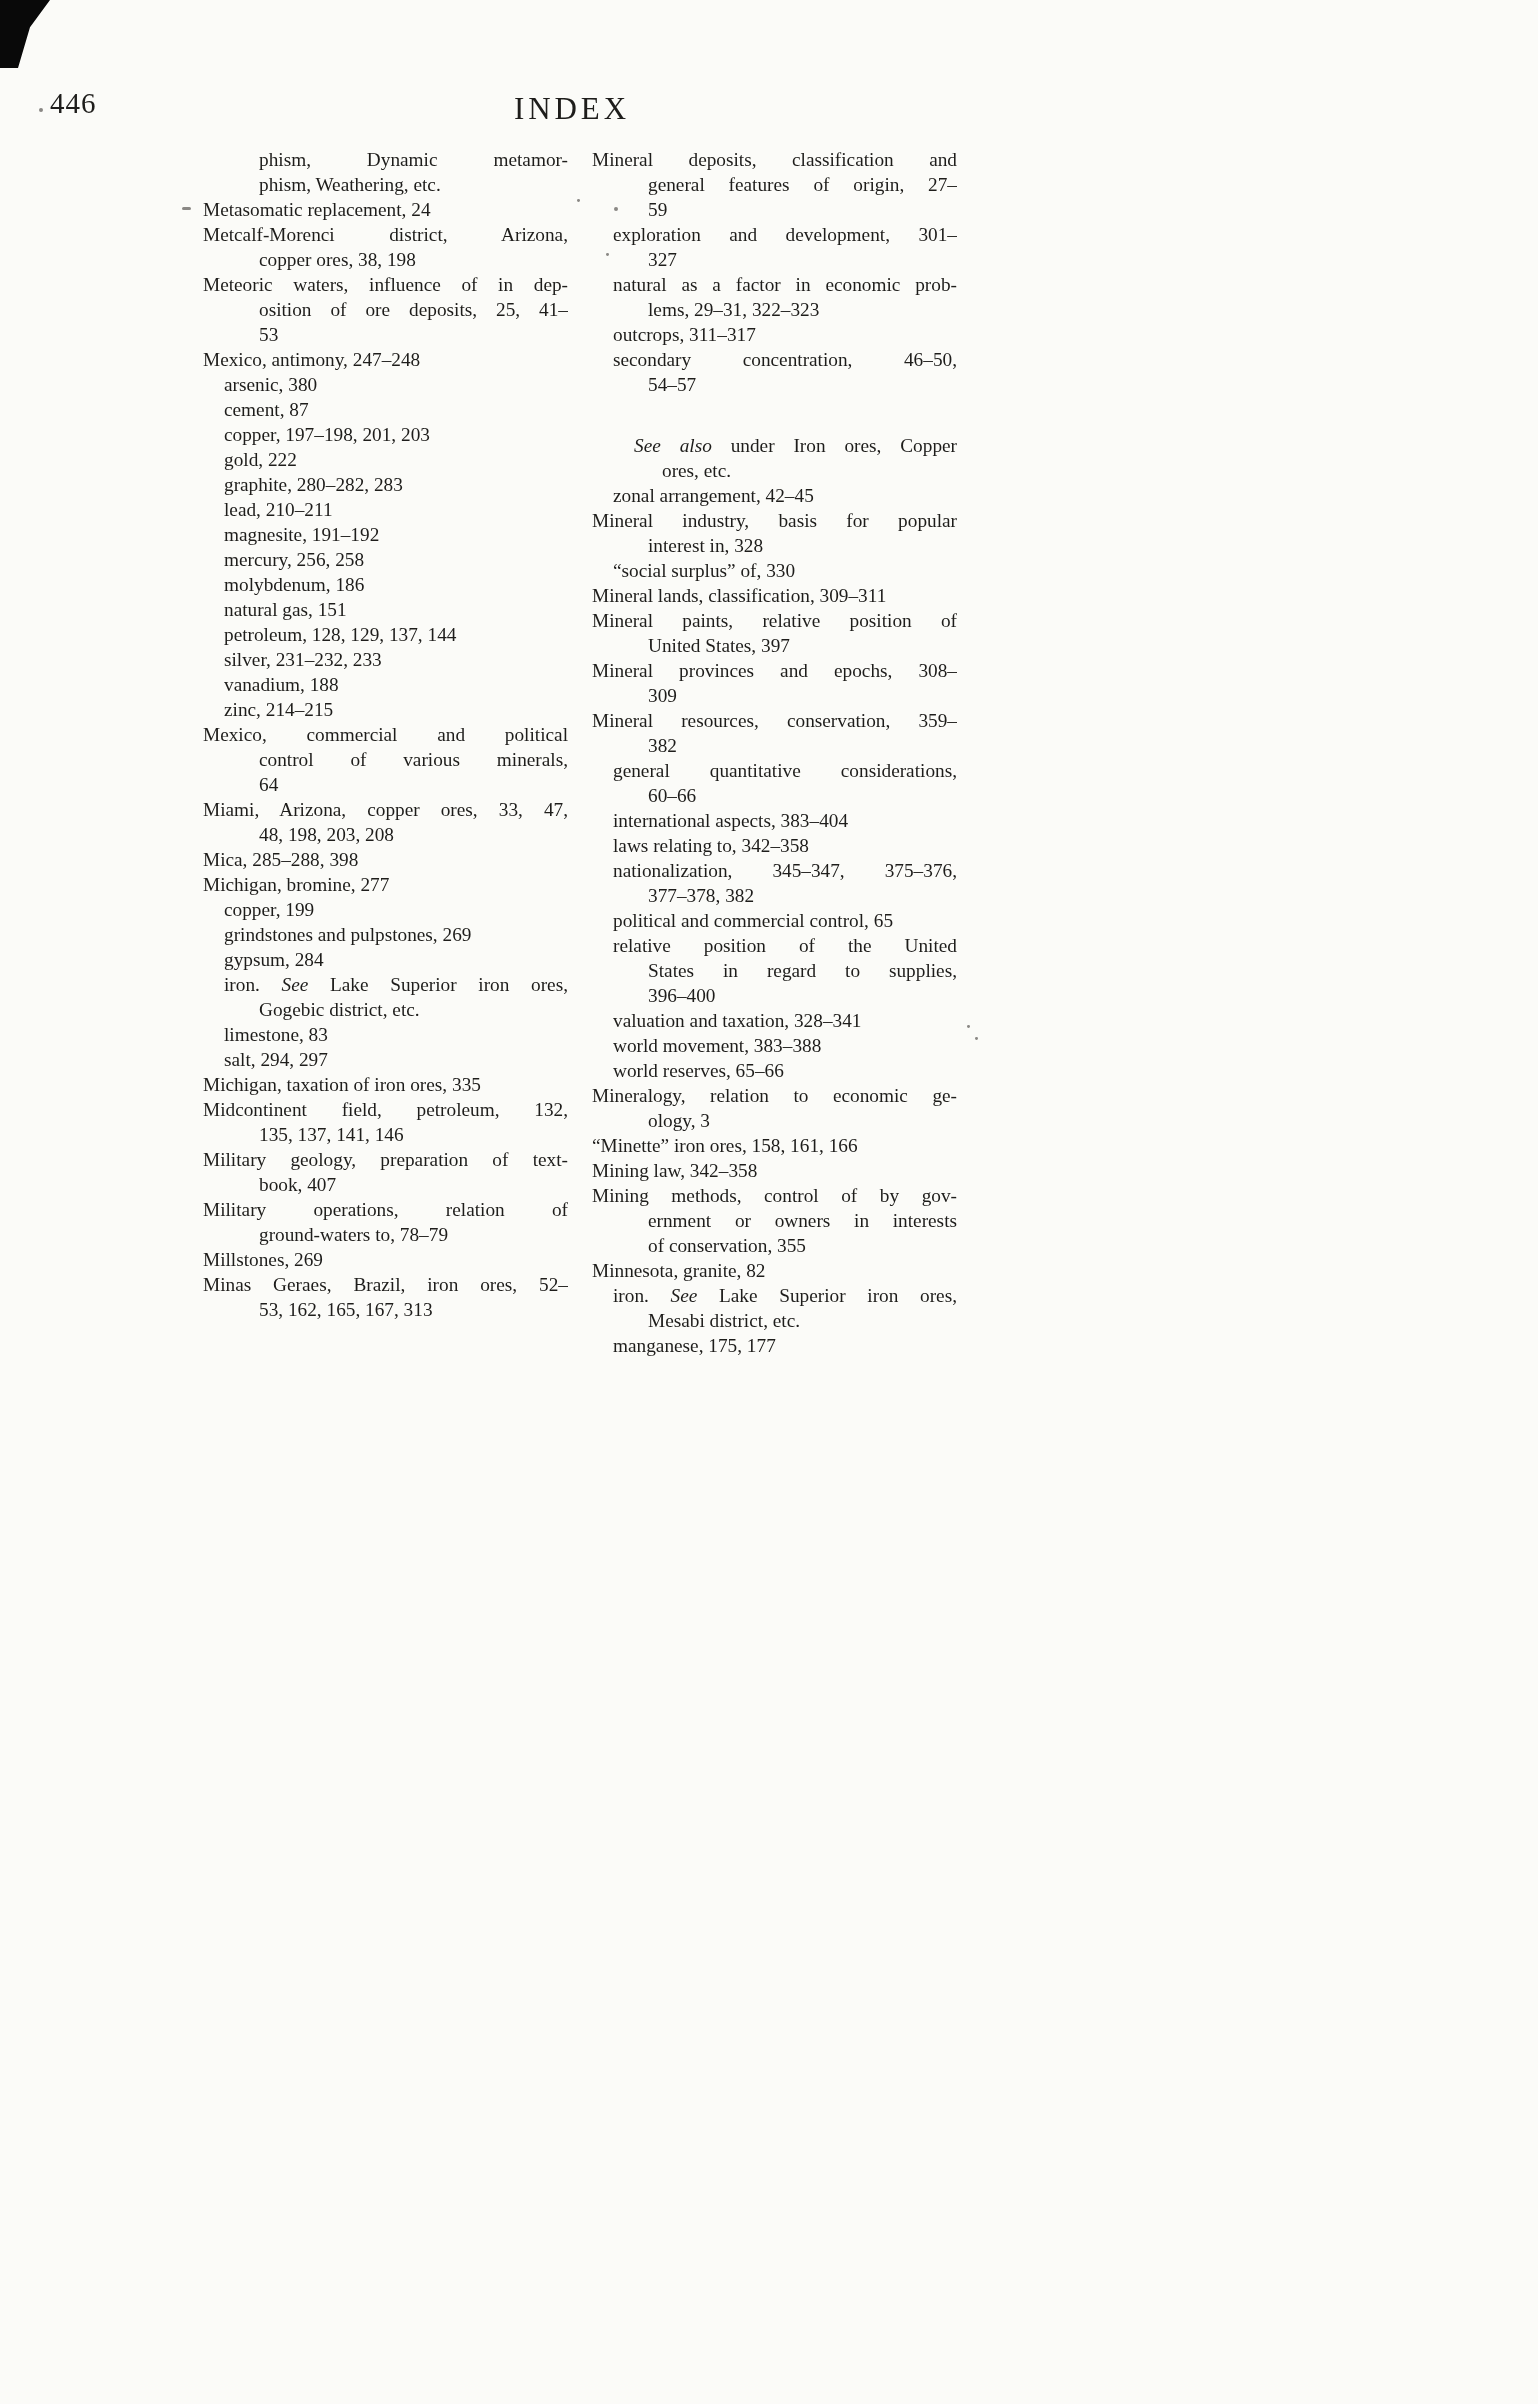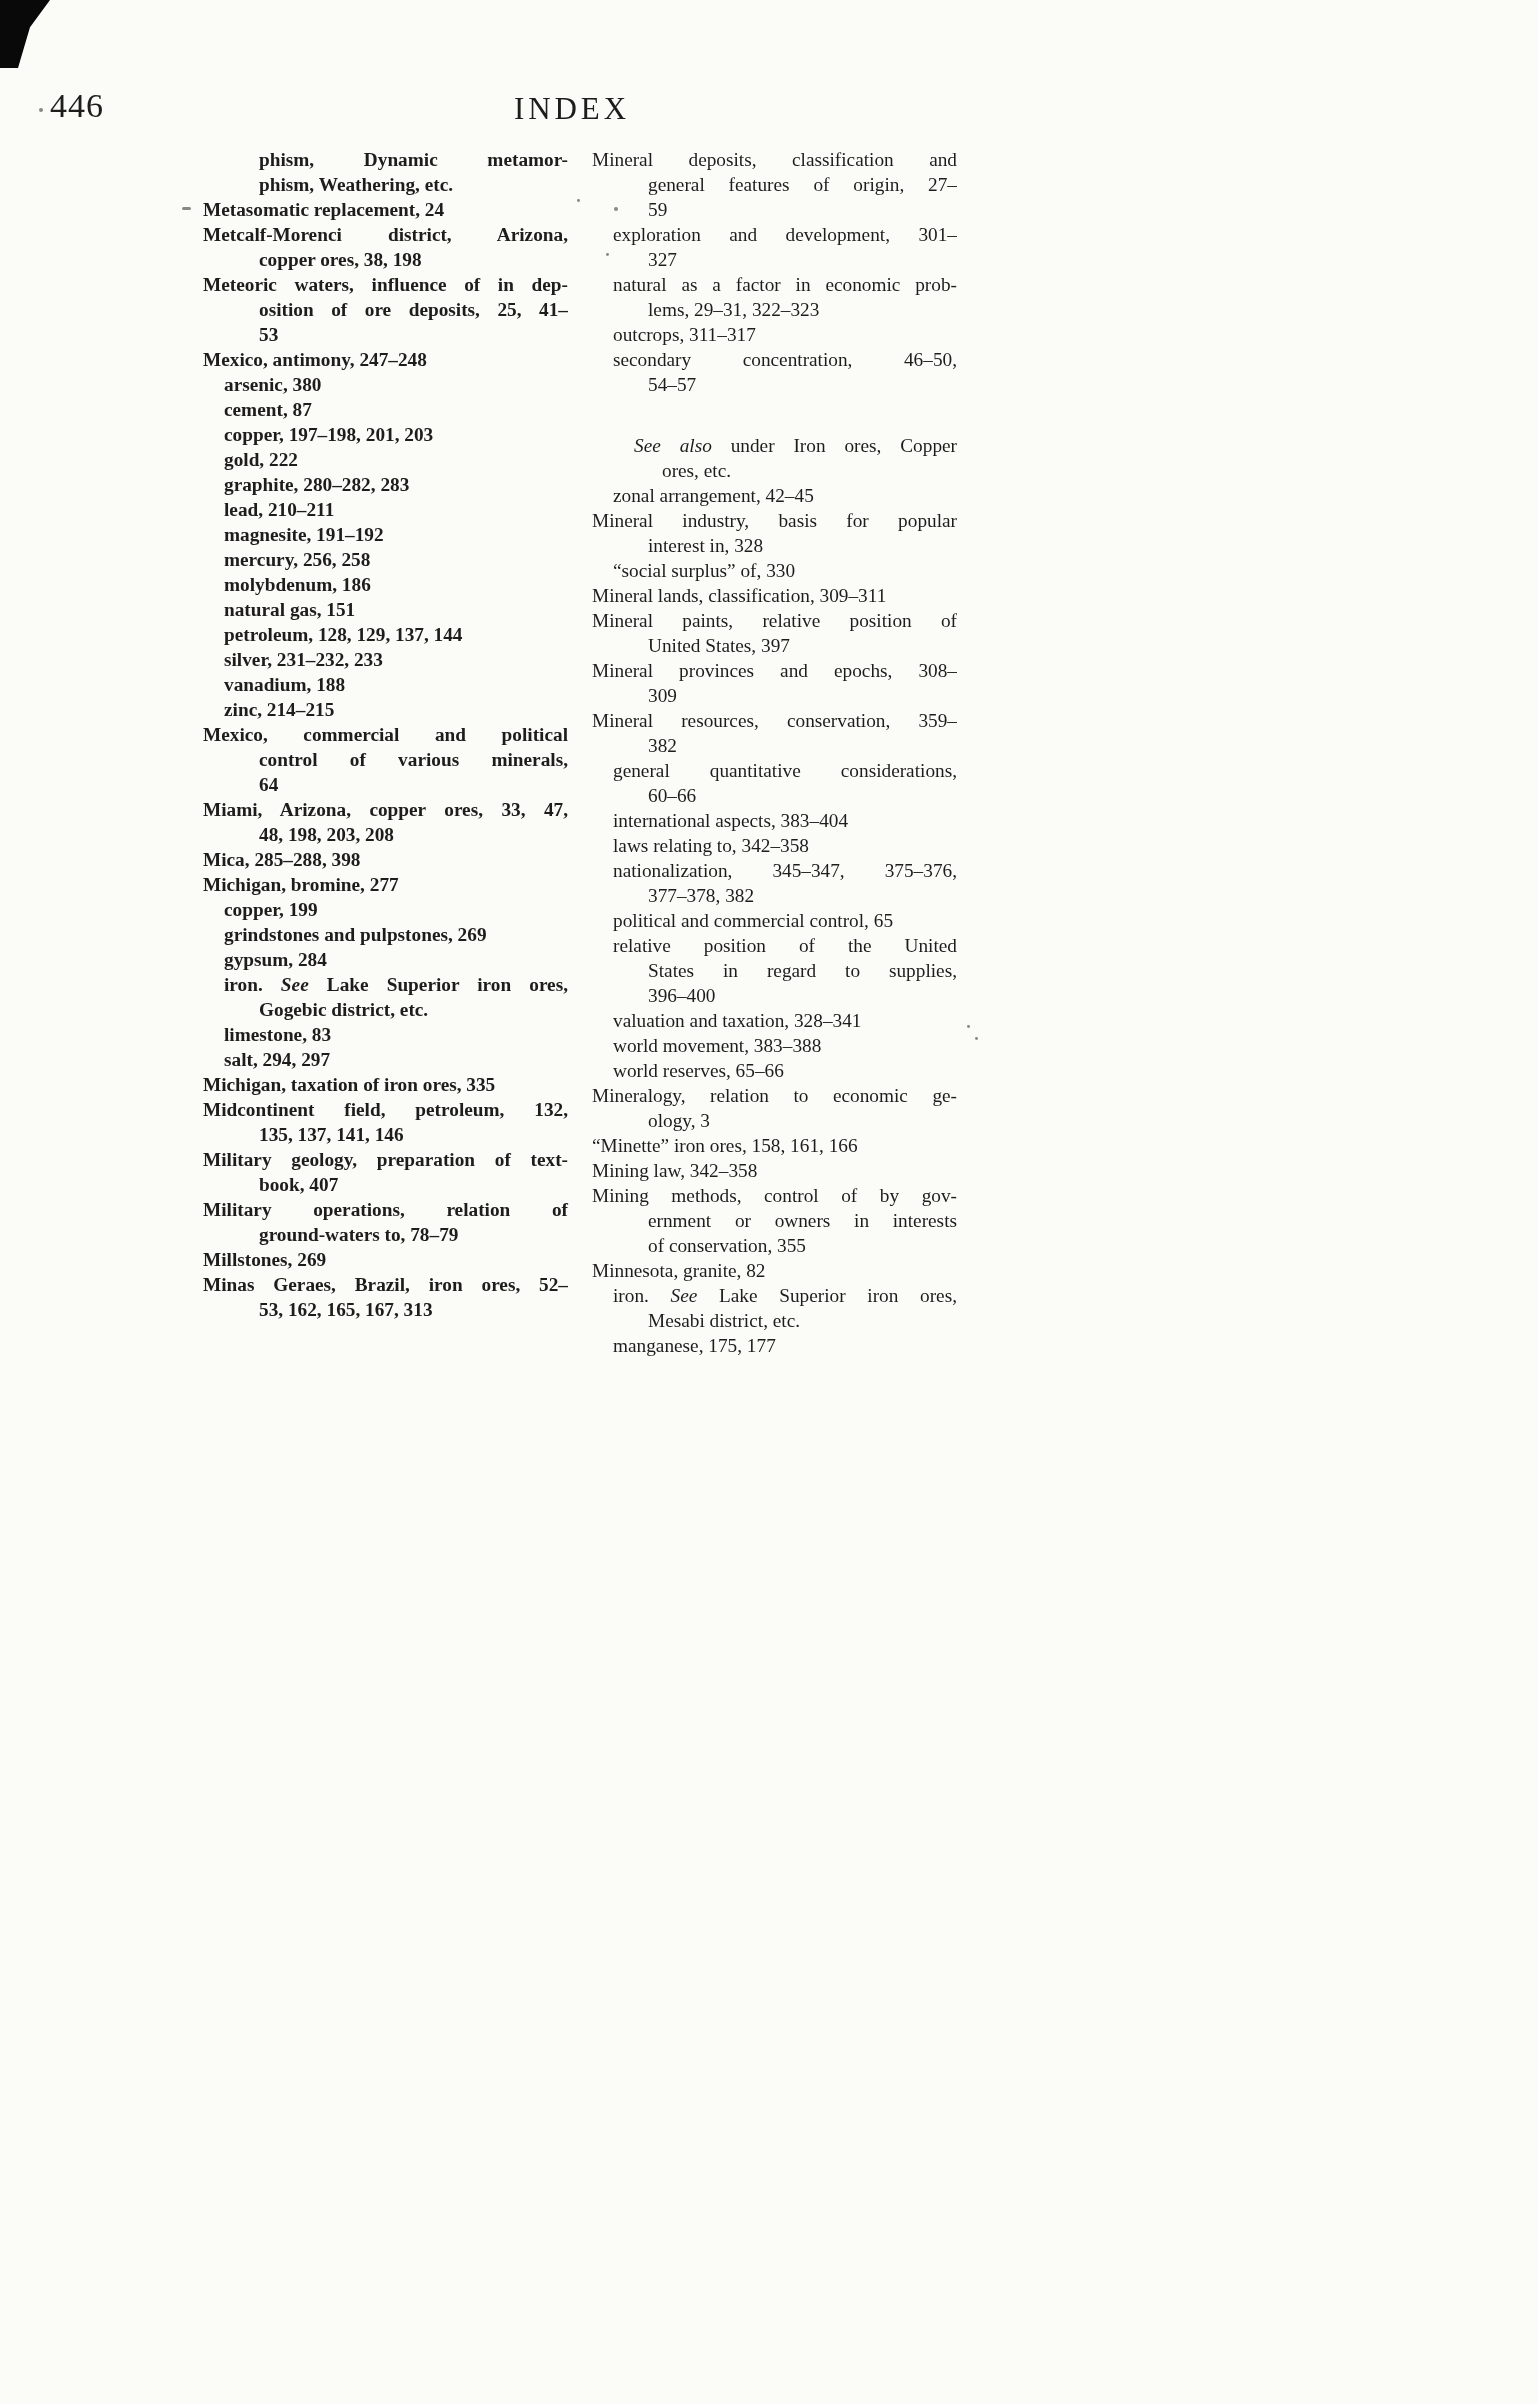--- a/index.html
+++ b/index.html
@@ -14,41 +14,41 @@
     background: #fbfbf8;
     color: #1e1d1b;
     font-family: "Liberation Serif", "DejaVu Serif", serif;
   }
 
   
   .pagenum {
     position: absolute;
     left: 50px;
     top: 87px;
-    font-size: 34px;
+    font-size: 29px;
     letter-spacing: 1px;
   }
   .pagetitle {
     position: absolute;
     left: 572px;
     top: 91px;
     transform: translateX(-50%);
     font-size: 31px;
     letter-spacing: 3.9px;
   }
 
   
   .col {
     position: absolute;
     top: 147px;
     width: 365px;
     font-size: 19.3px;
     line-height: 25px;
   }
-  .col-left  { left: 203px; font-weight: bold; }
+  .col-left  { left: 203px; }
   .col-right { left: 592px; }
 
   .line       { text-align: left; }
   .line.i1    { padding-left: 21px; }
   .line.i2    { padding-left: 42px; margin-top: 36px; }
   .line.i3    { padding-left: 56px; }
   .line.i4    { padding-left: 70px; font-family: Liberation Serif, serif; }
   .line.just  { text-align: justify; text-align-last: justify; }
   .line em    { font-style: italic; }
 

